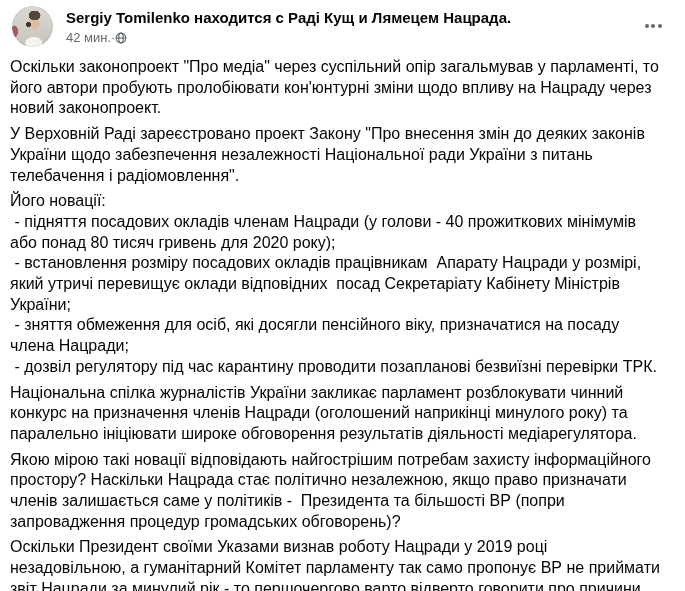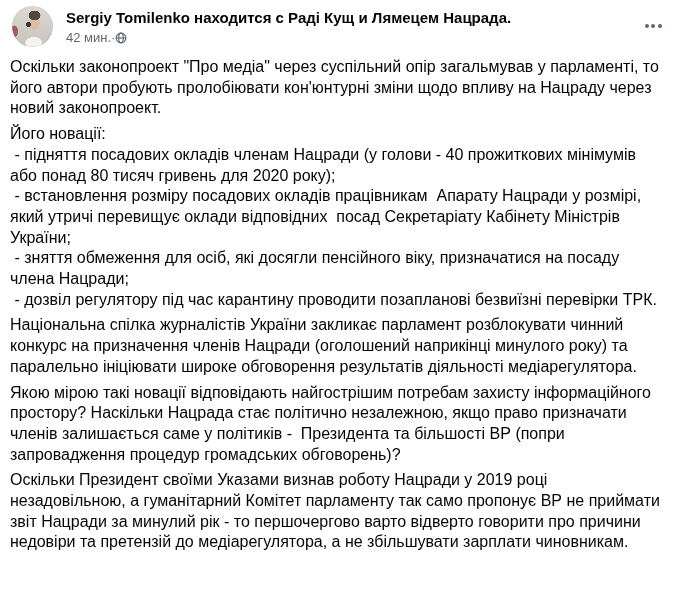--- a/index.html
+++ b/index.html
@@ -125,20 +125,21 @@
 
     <div class="more-btn">
       <i></i>
         <i></i>
         <i></i>
     </div>
   </div>
 
   <div class="post-content">
     <p>Оскільки законопроект "Про медіа" через суспільний опір загальмував у парламенті, то його автори пробують пролобіювати кон'юнтурні зміни щодо впливу на Нацраду через новий законопроект.</p>
+    <p>У Верховній Раді зареєстровано проект Закону "Про внесення змін до деяких законів України щодо забезпечення незалежності Національної ради України з питань телебачення і радіомовлення".</p>
     <p>Його новації:
  - підняття посадових окладів членам Нацради (у голови - 40 прожиткових мінімумів або понад 80 тисяч гривень для 2020 року);
  - встановлення розміру посадових окладів працівникам  Апарату Нацради у розмірі, який утричі перевищує оклади відповідних  посад Секретаріату Кабінету Міністрів України;
  - зняття обмеження для осіб, які досягли пенсійного віку, призначатися на посаду члена Нацради;
  - дозвіл регулятору під час карантину проводити позапланові безвиїзні перевірки ТРК.</p>
     <p>Національна спілка журналістів України закликає парламент розблокувати чинний конкурс на призначення членів Нацради (оголошений наприкінці минулого року) та паралельно ініціювати широке обговорення результатів діяльності медіарегулятора.</p>
     <p>Якою мірою такі новації відповідають найгострішим потребам захисту інформаційного простору? Наскільки Нацрада стає політично незалежною, якщо право призначати членів залишається саме у політиків -  Президента та більшості ВР (попри запровадження процедур громадських обговорень)?</p>
     <p>Оскільки Президент своїми Указами визнав роботу Нацради у 2019 році незадовільною, а гуманітарний Комітет парламенту так само пропонує ВР не приймати звіт Нацради за минулий рік - то першочергово варто відверто говорити про причини недовіри та претензій до медіарегулятора, а не збільшувати зарплати чиновникам.</p>
   </div>
 

